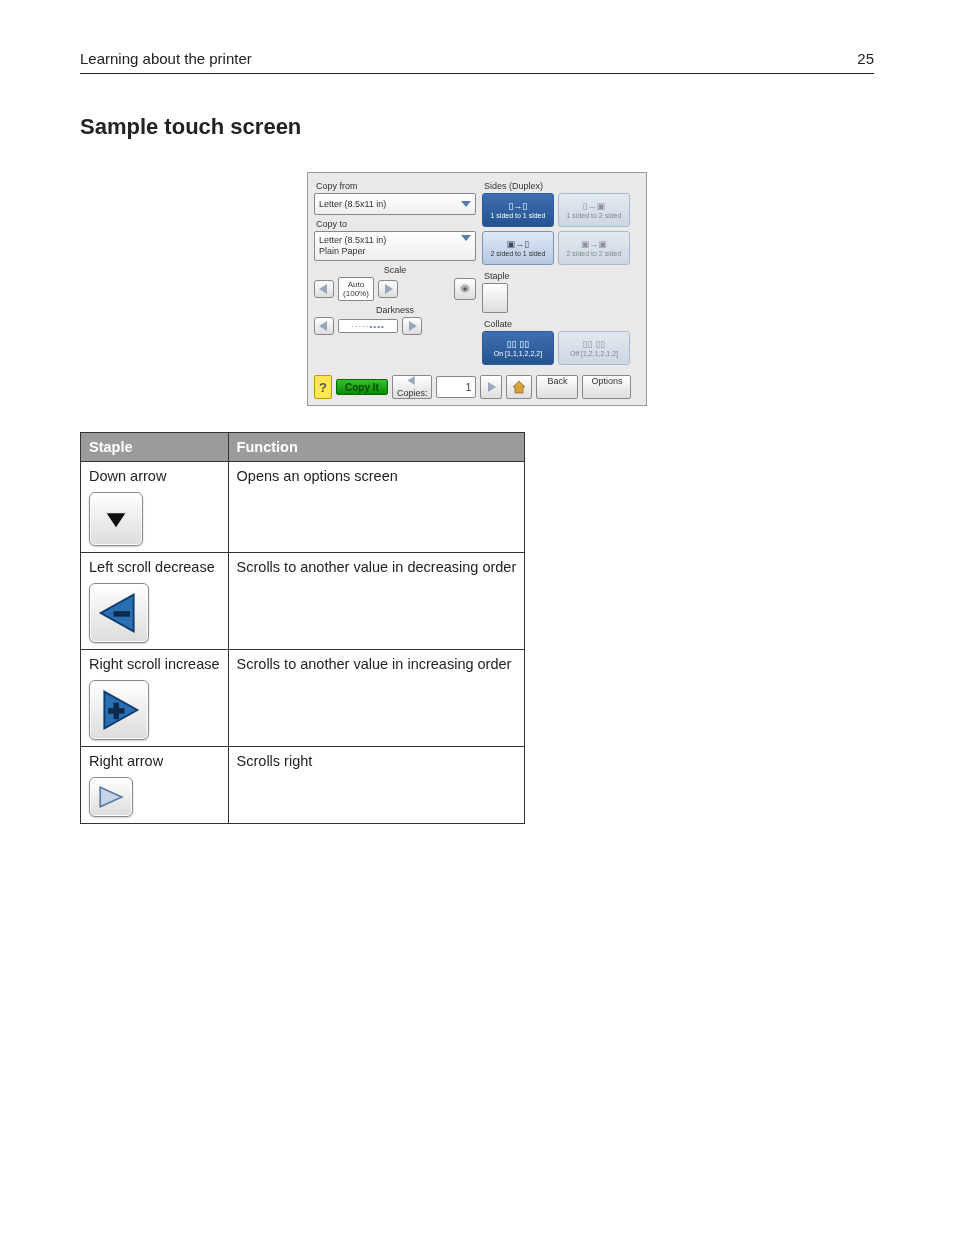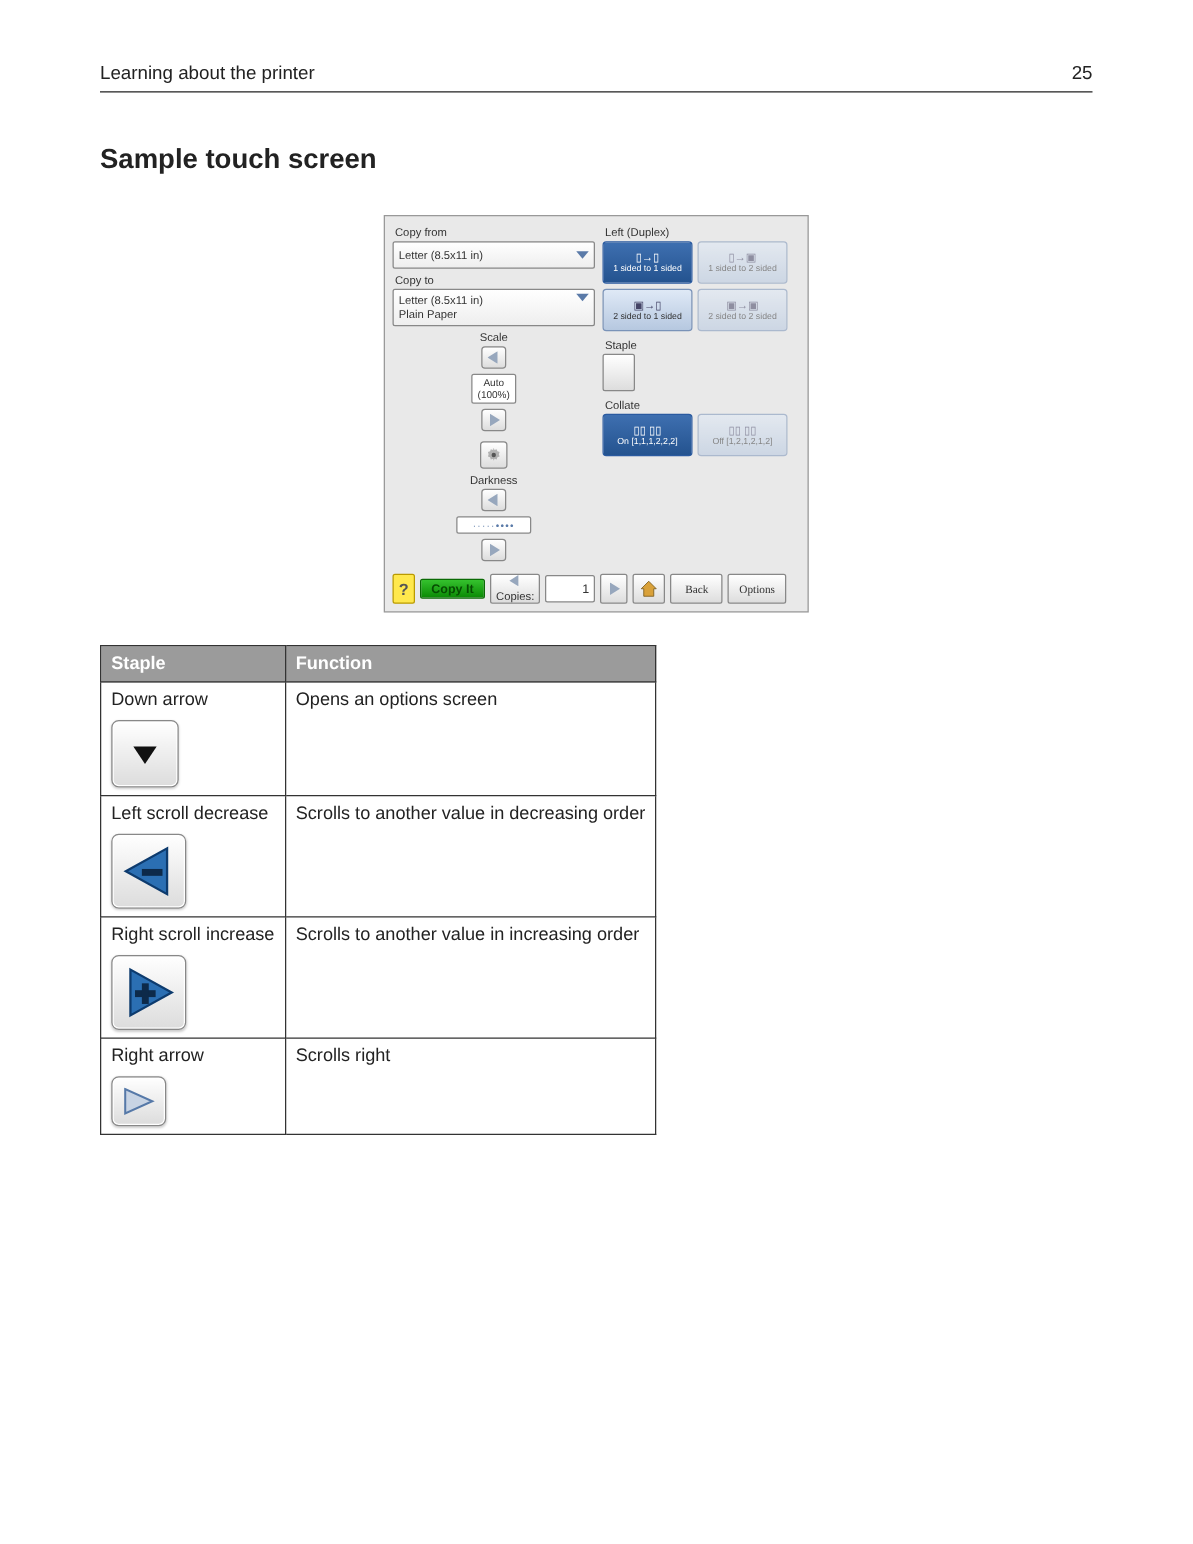--- a/index.html
+++ b/index.html
@@ -55,21 +55,20 @@
     width: 0; height: 0;
     border-left: 5px solid transparent;
     border-right: 5px solid transparent;
     border-top: 6px solid #5a7aa8;
   }
   .mini-section { margin-top: 4px; }
   .mini-section .ms-label { text-align: center; font-size: 9px; }
   .scale-box, .dark-box {
     display: flex; align-items: center; gap: 4px;
     margin-top: 2px;
-    flex-direction: column;
   }
   .tiny-btn {
     width: 20px; height: 18px;
     background: linear-gradient(#fff,#ddd);
     border: 1px solid #888; border-radius: 3px;
     display: flex; align-items: center; justify-content: center;
   }
   .tiny-btn svg { width: 10px; height: 10px; }
   .val-box {
     background: #fff; border: 1px solid #888; border-radius: 2px;
@@ -123,21 +122,21 @@
     width:40px;height:22px;background:#fff;border:1px solid #888;border-radius:2px;
     display:flex;align-items:center;justify-content:flex-end;padding-right:4px;font-size:10px;
   }
   .home-btn, .nav-btn {
     height:24px;background:linear-gradient(#fff,#ddd);border:1px solid #888;border-radius:2px;
     display:flex;align-items:center;justify-content:center;padding:0 4px;
   }
   .home-btn { width:26px; }
   .text-btn {
     height:24px;background:linear-gradient(#fff,#ddd);border:1px solid #888;border-radius:2px;
-    display:flex;align-items:center;justify-content:center;font-size:9px;padding:0 8px;min-width:42px;font-family:Liberation Serif, serif;
+    display:flex;justify-content:center;font-size:9px;padding:0 8px;min-width:42px;
   }
 
   
   table.btn-table {
     border-collapse: collapse;
     margin-top: 26px;
     font-size: 14.5px;
   }
   table.btn-table th, table.btn-table td {
     border: 1px solid #333;
@@ -228,21 +227,21 @@
           <div class="tiny-btn">
             <svg viewBox="0 0 10 10">
                 <polygon points="2,0 2,10 10,5" fill="#97a7bd"></polygon>
               </svg>
           </div>
         </div>
       </div>
     </div>
 
     <div class="ts-right">
-      <div class="ts-label">Left (Duplex)</div>
+      <div class="ts-label">Sides (Duplex)</div>
       <div class="tile-grid">
         <div class="tile sel">
           <span class="glyphs">▯→▯</span>
           <span>1 sided to 1 sided</span>
         </div>
         <div class="tile dis">
           <span class="glyphs">▯→▣</span>
           <span>1 sided to 2 sided</span>
         </div>
         <div class="tile">

